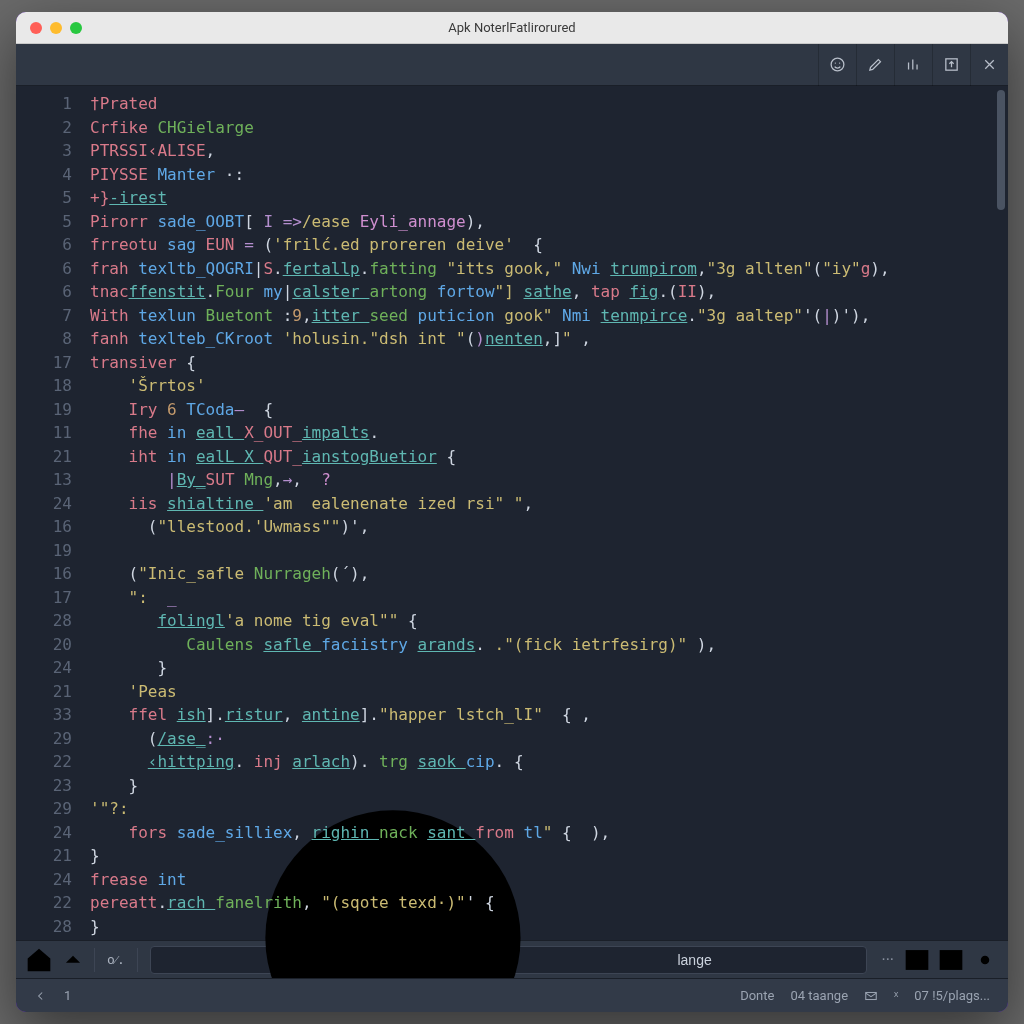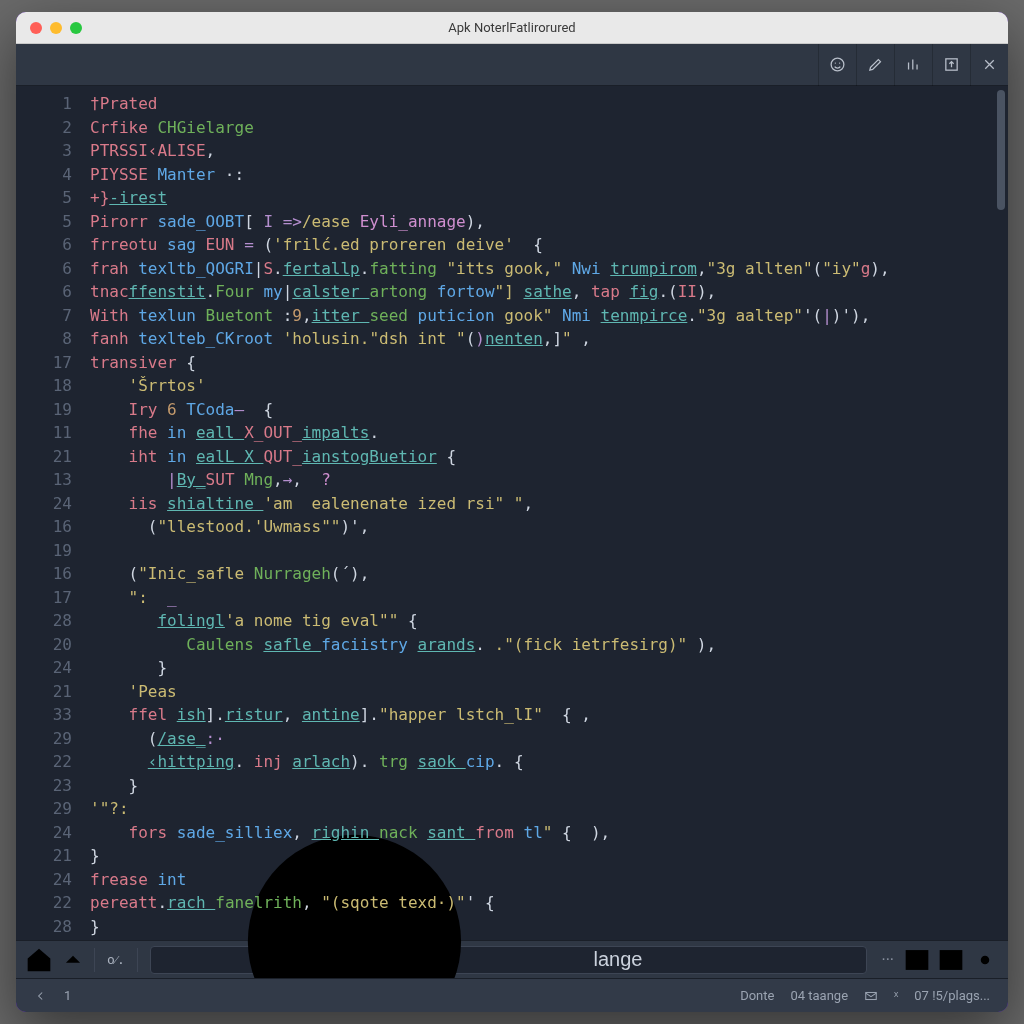--- a/index.html
+++ b/index.html
@@ -70,21 +70,21 @@
     color: #aab2bf; cursor: pointer; border-radius: 3px;
   }
   .findbar .sep { flex: 0 0 1px; height: 24px; background: #3d4554; margin: 0 4px; }
   .findbar .search {
     flex: 1; display: flex; align-items: center; background: #1e2430;
     border: 1px solid #3d4554; border-radius: 4px; height: 28px; padding: 0 8px;
     margin: 0 8px; color: #9aa2b0;
   }
   .findbar .search input {
     flex: 1; background: transparent; border: none; outline: none;
-    color: #cbd2dd; font-size: 20px; margin-left: 8px;
+    color: #cbd2dd; font-size: 14px; margin-left: 8px;
   }
   .findbar .dots { color: #8b93a1; padding: 0 6px; }
 
   .statusbar {
     height: 34px; background: #323a48; display: flex; align-items: center;
     border-top: 1px solid #1a1f28; padding: 0 10px; font-size: 13px; color: #9aa3b1;
   }
   .statusbar .sitem { display: flex; align-items: center; gap: 6px; padding: 0 8px; }
   .statusbar .spacer { flex: 1; }
   .statusbar svg { width: 14px; height: 14px; fill: none; stroke: currentColor; stroke-width: 1.8; }

